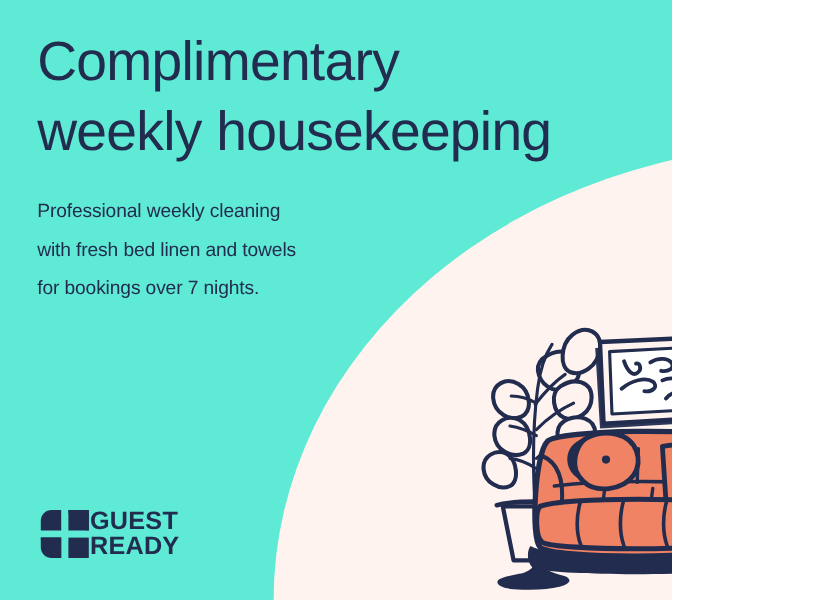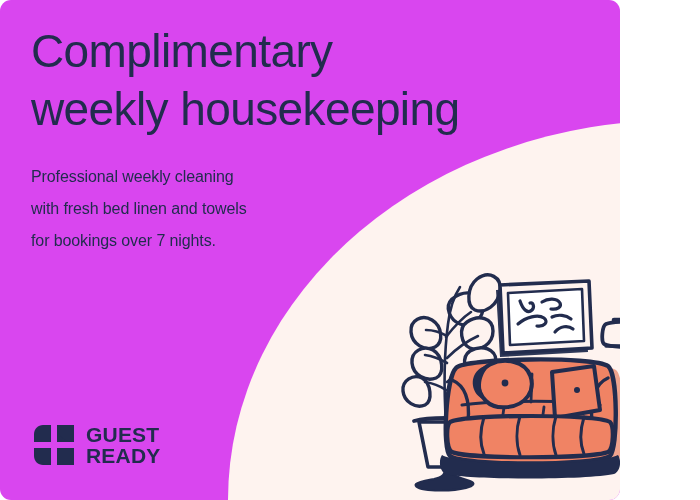--- a/index.html
+++ b/index.html
@@ -9,25 +9,24 @@
   }
   body {
     width: 700px;
     height: 500px;
     overflow: hidden;
     font-family: "Liberation Sans", sans-serif;
     background: #ffffff;
   }
   #card {
     position: relative;
-    width: 620px;
+    width: 560px;
     height: 500px;
     overflow: hidden;
-    background: #d946ef;
-    border-radius: 11px;
+    background: #5eead4;
   }
   
   #bg-blob {
     position: absolute;
     left: 228px;
     top: 120px;
     width: 900px;
     height: 760px;
     border-radius: 50%;
     background: #FEF3EF;
@@ -60,21 +59,20 @@
     font-weight: 400;
     letter-spacing: -0.1px;
     white-space: pre-line;
   }
   #logo {
     position: absolute;
     left: 33px;
     top: 424px;
     display: flex;
     align-items: center;
-    gap: 11px;
   }
   #logo-mark { display: block; }
   #logo-word {
     color: #222C4E;
     font-size: 21px;
     line-height: 21px;
     font-weight: 700;
     letter-spacing: 0.2px;
     white-space: pre-line;
   }

